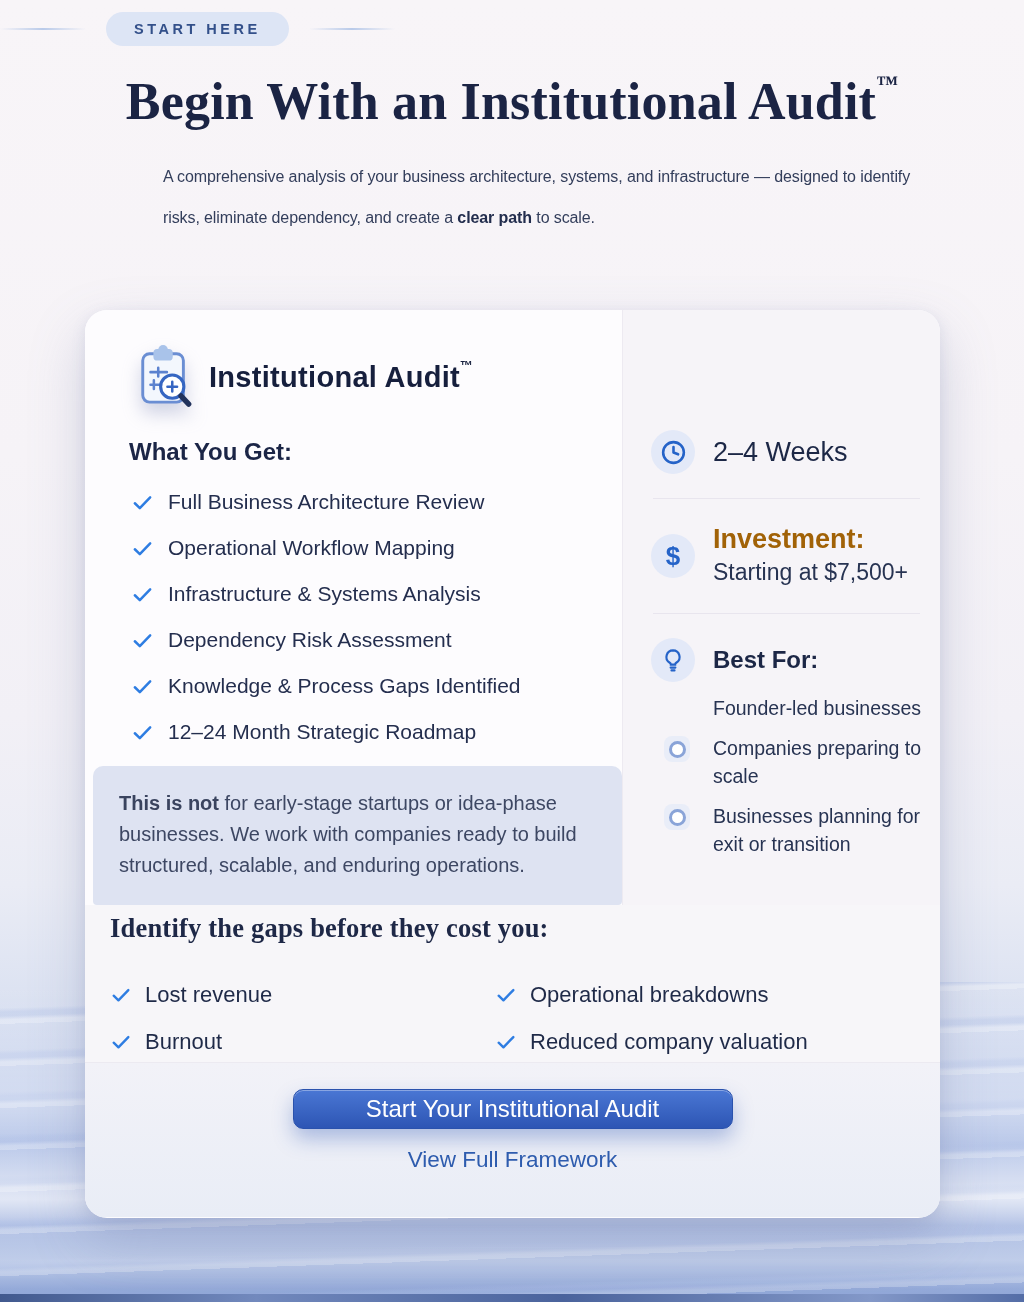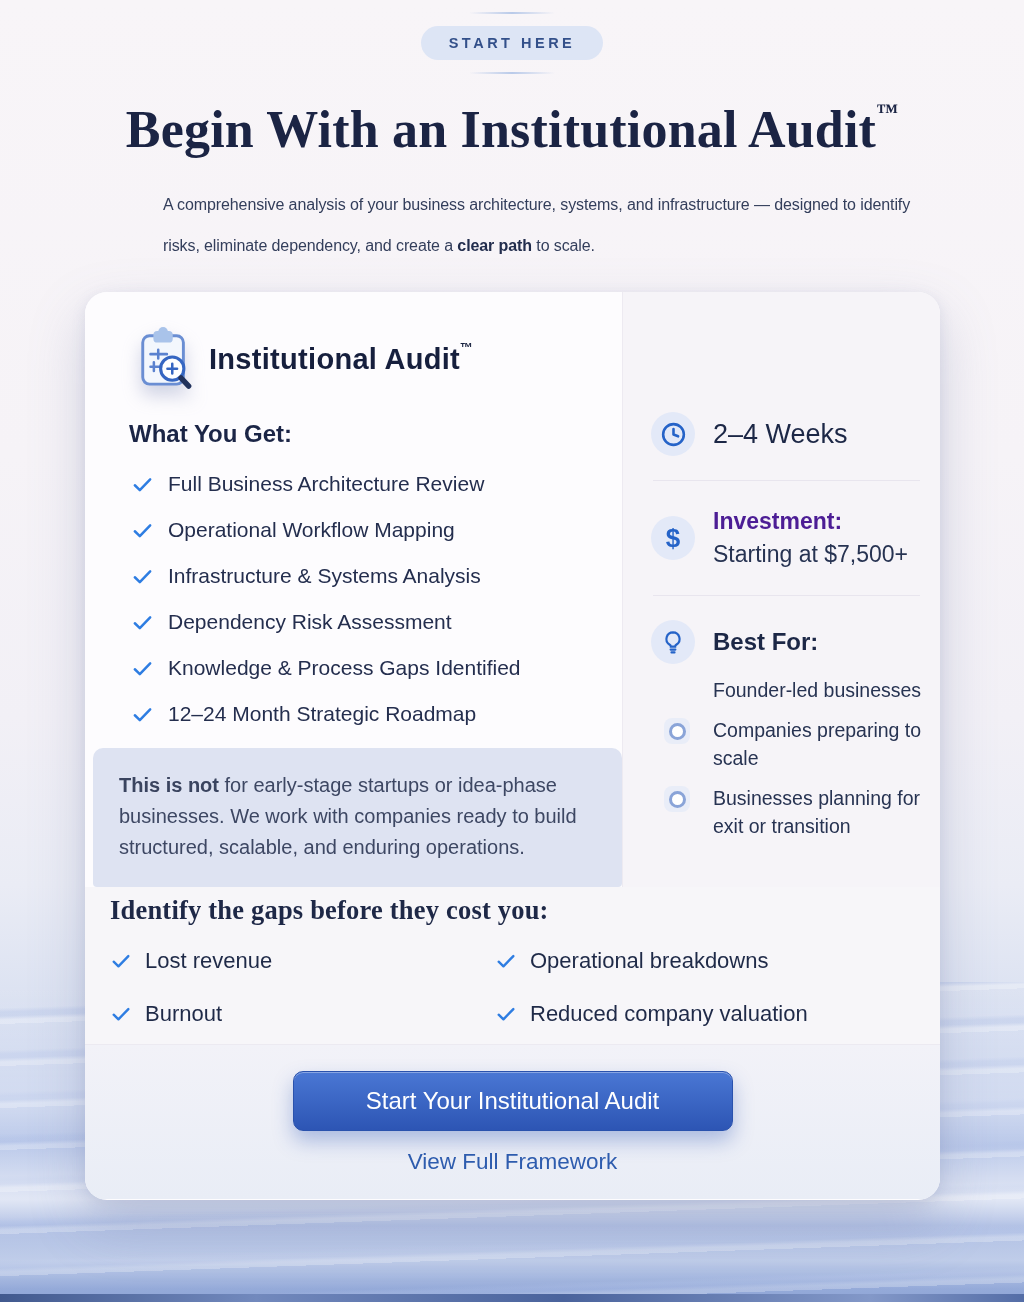--- a/index.html
+++ b/index.html
@@ -18,40 +18,40 @@
         rgba(255,255,255,.04) 50%,rgba(255,255,255,.5) 68%,rgba(255,255,255,0) 76%,
         rgba(255,255,255,.33) 87%,rgba(255,255,255,0) 96%),
       repeating-linear-gradient(178deg,rgba(173,190,230,0) 0 26px,
         rgba(173,190,230,.35) 30px 34px,rgba(255,255,255,.25) 38px 42px);
   }
   .water-edge{
     position:absolute;left:0;right:0;bottom:0;height:8px;
     background:linear-gradient(90deg,#41598e,#7289bd 25%,#4a639c 55%,#8398c8 85%,#546da6);
   }
   
-  .badge-row{display:flex;align-items:center;justify-content:flex-start;gap:12px;padding-top:12px;flex-direction:column;}
+  .badge-row{display:flex;align-items:center;justify-content:flex-start;gap:20px;padding-top:12px;}
   .badge-line{width:86px;height:2px;border-radius:2px;
     background:linear-gradient(90deg,rgba(165,185,228,0),#b9cae9,rgba(165,185,228,0));}
   .badge{
     display:inline-block;background:#dde5f5;color:#33508a;border-radius:18px;
     padding:9px 28px;font-size:14.5px;font-weight:700;letter-spacing:3.5px;
   }
   .hero-title{
     margin:26px 0 0;text-align:center;font-family:"Liberation Serif",serif;
     font-weight:600;font-size:52px;color:#1b2444;letter-spacing:.2px;
   }
   .hero-title sup{font-size:.42em;vertical-align:28px;font-weight:600;}
   .hero-desc{
     margin:26px 0 0 163px;width:760px;font-size:16px;line-height:40.5px;
     color:#333e5b;letter-spacing:-0.1px;
   }
   .hero-desc strong{color:#222d4d;}
   
   .card{
-    position:absolute;left:85px;top:292px;width:855px;height:908px;
+    position:absolute;left:85px;top:310px;width:855px;height:908px;
     background:#fdfcfe;border-radius:22px;overflow:hidden;
     box-shadow:0 24px 55px rgba(110,122,165,.28),0 4px 14px rgba(110,122,165,.15);
   }
   .card-top{display:grid;grid-template-columns:537px 1fr;height:570px;}
   .left-panel{display:flex;flex-direction:column;background:#fdfcfe;}
   .right-panel{
     background:#f6f4f8;border-left:1px solid #edeaf1;
     padding:120px 14px 0 28px;box-sizing:border-box;
   }
   .card-header{display:flex;align-items:center;gap:14px;margin:34px 0 0 50px;}
@@ -70,44 +70,44 @@
   .note strong{color:#3a445f;margin-top:36px;}
   
   .side-block{display:grid;grid-template-columns:52px 1fr;column-gap:10px;align-items:center;}
   .icon-circle{
     width:44px;height:44px;border-radius:50%;background:#e3e9f8;
     display:flex;align-items:center;justify-content:center;
   }
   .duration-value{font-size:27px;color:#1c2746;}
   .side-divider{height:1px;background:#e8e5ee;margin:24px 6px 24px 2px;}
   .invest-text{line-height:33px;}
-  .invest-label{font-size:23px;font-weight:700;color:#4c1d95;display:block;}
+  .invest-label{font-size:27px;font-weight:700;color:#a16207;display:block;}
   .invest-value{font-size:23px;color:#273352;display:block;}
   .dollar{font-size:26px;font-weight:700;color:#2563c8;}
   .bestfor{grid-template-rows:auto;row-gap:12px;align-items:start;}
   .bestfor-heading{font-size:24px;font-weight:700;color:#1c2746;align-self:center;}
   .bestfor-item{font-size:19.5px;line-height:28px;color:#273352;}
   .bullet-chip{
     width:26px;height:26px;border-radius:8px;background:#e9edf8;
     display:flex;align-items:center;justify-content:center;justify-self:center;margin-top:2px;
   }
   .ring{width:11px;height:11px;border-radius:50%;border:3px solid #8aa4d8;background:#fff;}
   .bullet-spacer{width:26px;height:2px;}
   
   .gaps-section{height:182px;background:#f7f6f9;border-top:1px solid #7f1d1d;
     padding:0 25px;box-sizing:border-box;}
   .gaps-heading{margin:0;padding-top:32px;font-family:"Liberation Serif",serif;
     font-size:26.5px;font-weight:700;color:#1e2847;letter-spacing:.2px;}
-  .gaps-grid{display:grid;grid-template-columns:385px 1fr;row-gap:27px;margin-top:22px;}
+  .gaps-grid{display:grid;grid-template-columns:385px 1fr;row-gap:21px;margin-top:38px;}
   .gap-item{display:flex;align-items:center;gap:13px;font-size:22px;color:#1f2a48;}
   
   .cta-section{height:155px;background:linear-gradient(180deg,#f2f2f8,#e9edf6);
     border-top:1px solid #eceaf1;text-align:center;padding-top:26px;box-sizing:border-box;}
   .cta-button{
-    display:block;margin:0 auto;width:440px;height:60px;border:1px solid #2a52ad;
+    display:block;margin:0 auto;width:440px;height:40px;border:1px solid #2a52ad;
     border-radius:10px;cursor:pointer;
     background:linear-gradient(180deg,#4a77d4,#2d55b4);
     box-shadow:0 10px 20px rgba(45,85,180,.35),inset 0 1px 0 rgba(255,255,255,.35);
     color:#ffffff;font-size:24px;font-family:"Liberation Sans",sans-serif;
   }
   .cta-link{
     display:inline-block;margin-top:18px;color:#2e5cae;font-size:22.5px;
     text-decoration:none;cursor:pointer;
   }
 </style>

